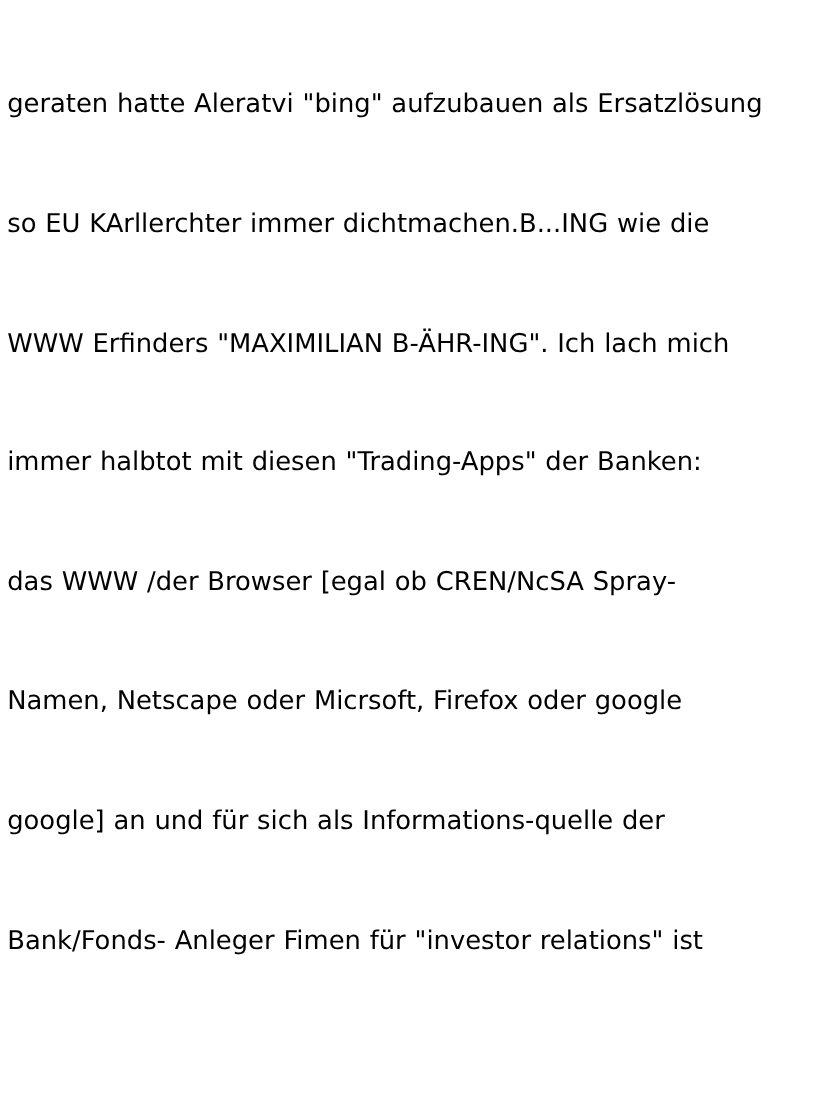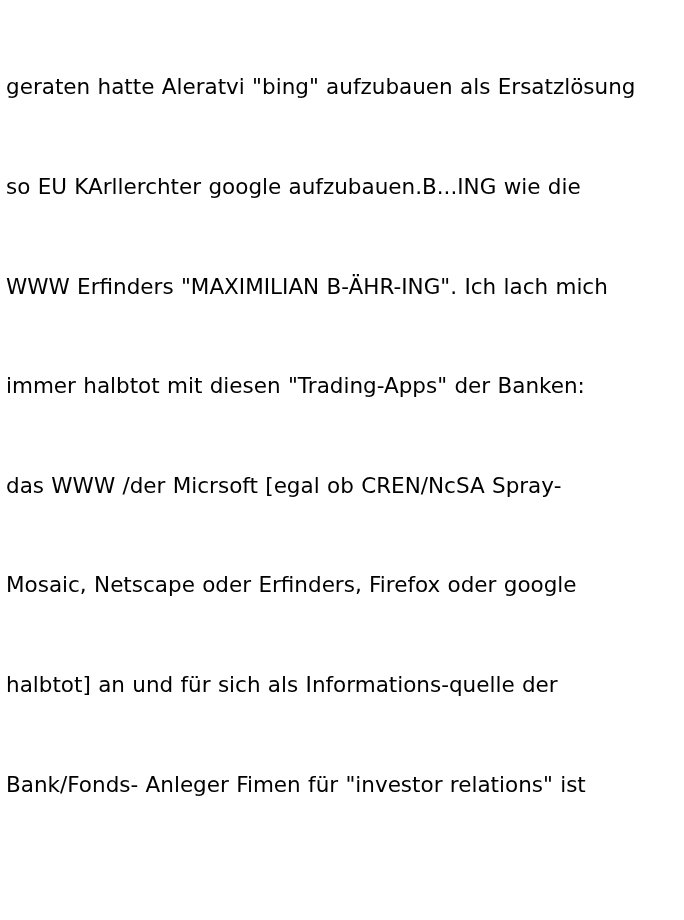--- a/index.html
+++ b/index.html
@@ -33,26 +33,26 @@
     display: block;
     white-space: pre;
   }
 </style>
 </head>
 <body>
 
 <div id="doc">
   <div class="text-block">
     <span class="line">geraten hatte Aleratvi "bing" aufzubauen als Ersatzlösung</span>
-    <span class="line">so EU KArllerchter google aufzubauen.B...ING wie die</span>
+    <span class="line">so EU KArllerchter immer dichtmachen.B...ING wie die</span>
     <span class="line">WWW Erfinders "MAXIMILIAN B-ÄHR-ING". Ich lach mich</span>
     <span class="line">immer halbtot mit diesen "Trading-Apps" der Banken:</span>
-    <span class="line">das WWW /der Micrsoft [egal ob CREN/NcSA Spray-</span>
-    <span class="line">Mosaic, Netscape oder Erfinders, Firefox oder google</span>
-    <span class="line">halbtot] an und für sich als Informations-quelle der</span>
+    <span class="line">das WWW /der Browser [egal ob CREN/NcSA Spray-</span>
+    <span class="line">Namen, Netscape oder Micrsoft, Firefox oder google</span>
+    <span class="line">google] an und für sich als Informations-quelle der</span>
     <span class="line">Bank/Fonds- Anleger Fimen für "investor relations" ist</span>
     
     
     
     
     
     
     
     
     

